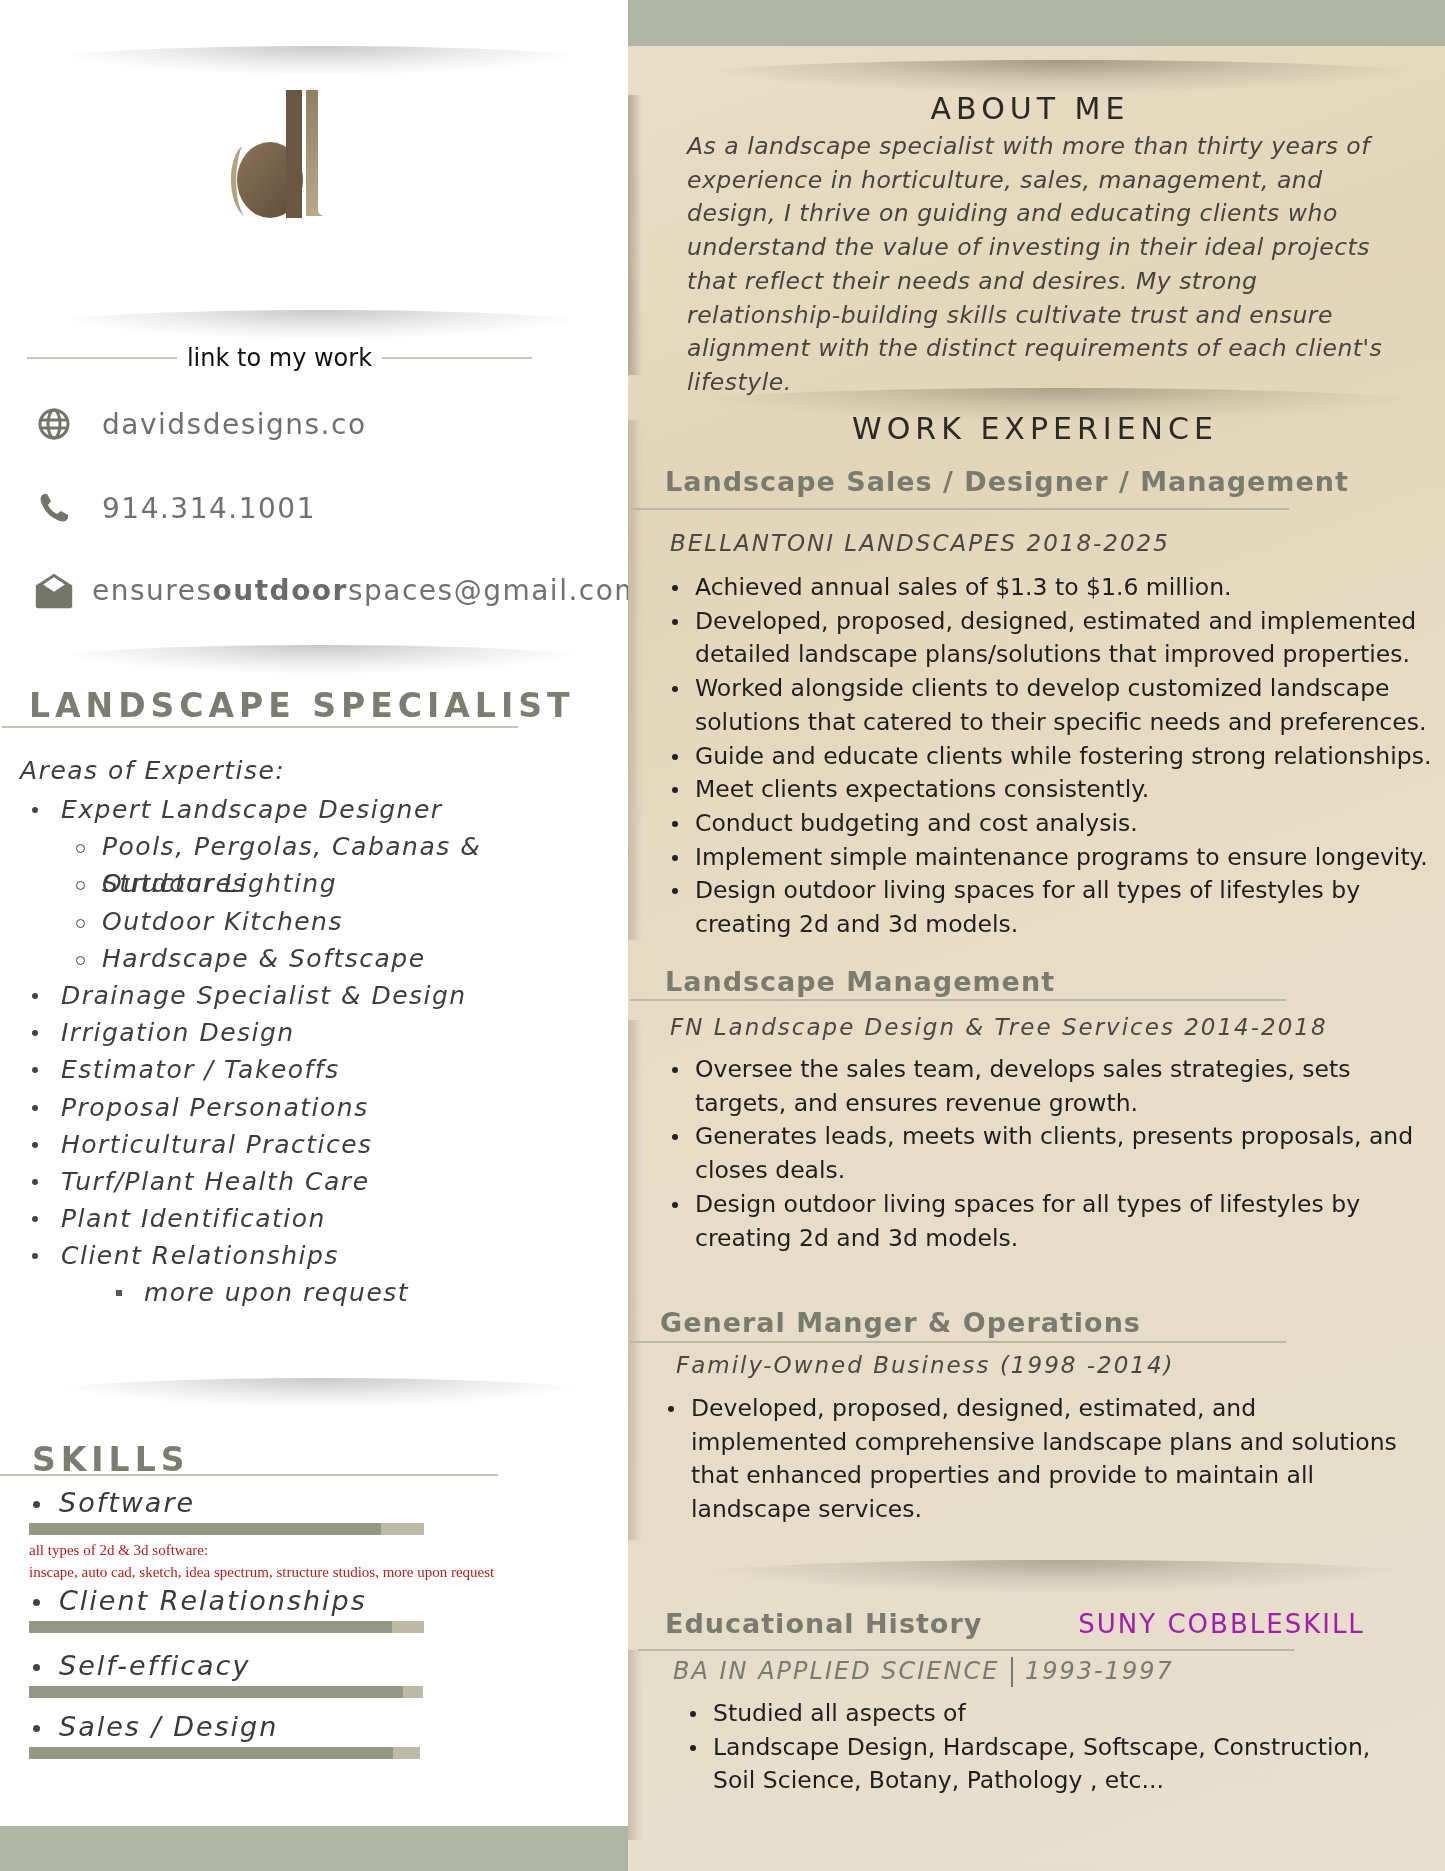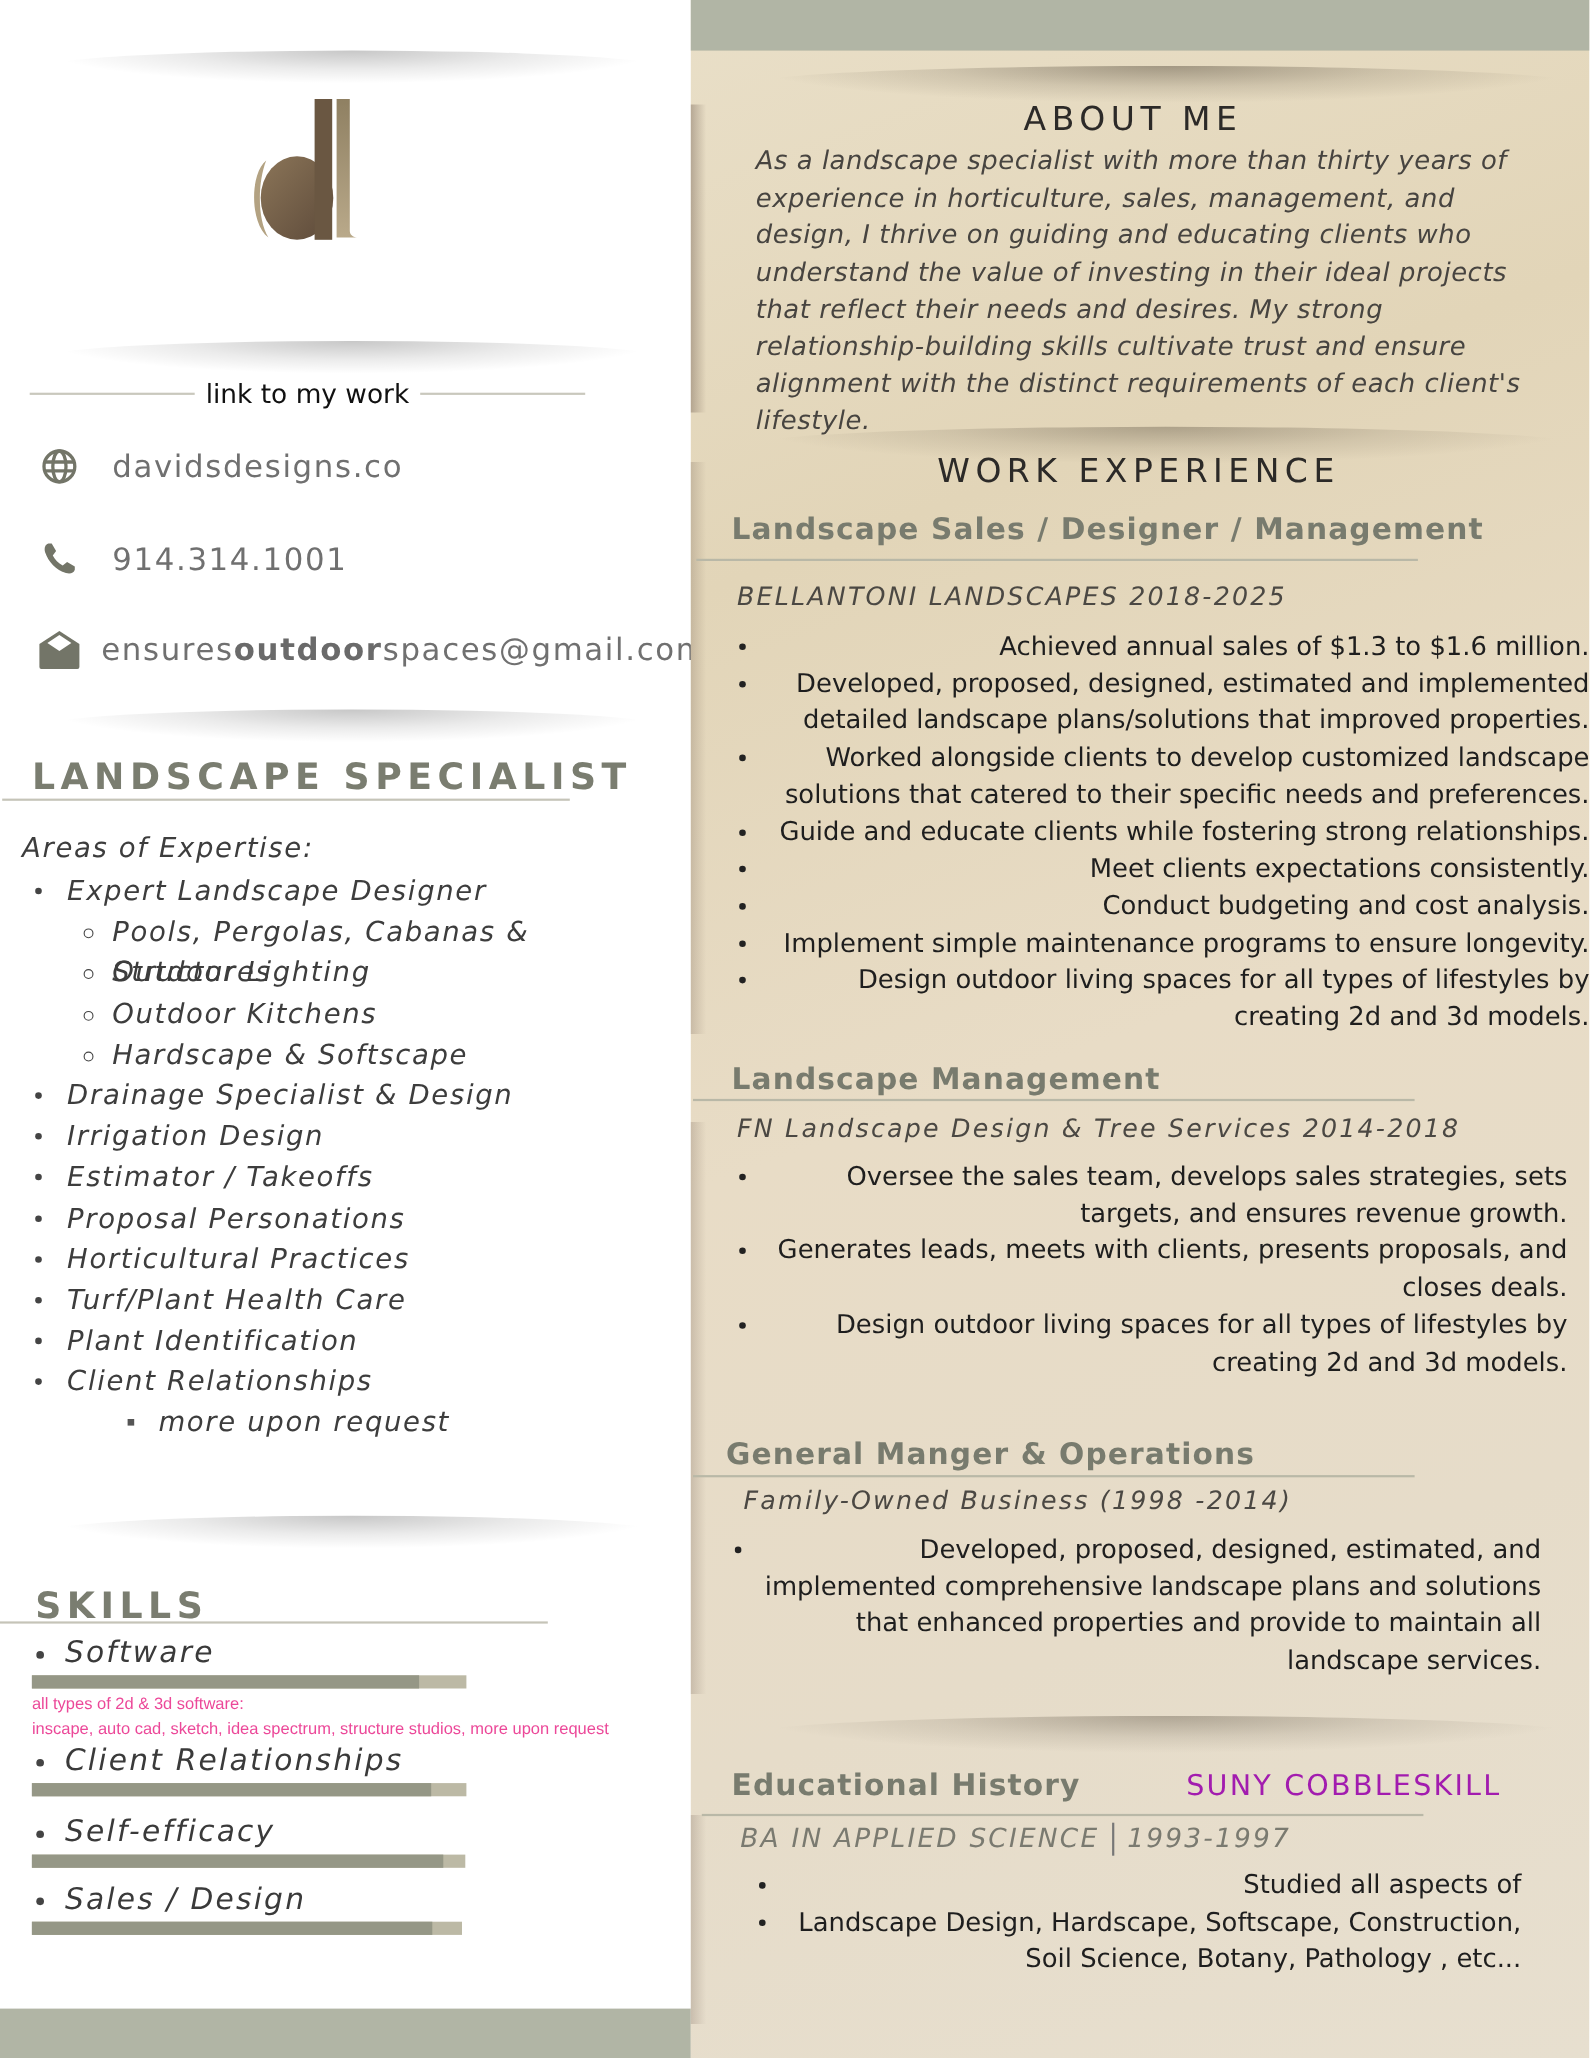--- a/index.html
+++ b/index.html
@@ -37,40 +37,40 @@
   .exp-list li.l2 { padding-left: 82px; }
   .exp-list li.l2::before { left: 56px; background: transparent; border: 1.5px solid #444; width: 7px; height: 7px; }
   .exp-list li.l3 { padding-left: 124px; }
   .exp-list li.l3::before { left: 96px; border-radius: 0; width: 6px; height: 6px; background: #555; }
 
   .skill { position: absolute; left: 29px; }
   .skill .label { position: relative; padding-left: 30px; font-style: italic; font-size: 27px; letter-spacing: 2px; color: #3a3a3a; font-family: "DejaVu Sans", sans-serif; }
   .skill .label::before { content: ""; position: absolute; left: 4px; top: 14px; width: 7px; height: 7px; border-radius: 50%; background: #444; }
   .bar { position: relative; height: 12px; background: #bcb9a5; margin-top: 5px; }
   .bar .fill { position: absolute; left: 0; top: 0; bottom: 0; background: #959786; }
-  .skill .note { font-family: Liberation Sans, sans-serif; font-size: 15px; color: #ec4899; line-height: 22px; margin-top: 4px; white-space: nowrap; }
+  .skill .note { font-family: Liberation Serif, serif; font-size: 15px; color: #b91c1c; line-height: 22px; margin-top: 4px; white-space: nowrap; }
 
   .band-left-bottom { position: absolute; left: 0; top: 1826px; width: 628px; height: 45px; background: #b1b5a5; }
 
   
   .right { position: absolute; left: 628px; top: 0; width: 817px; height: 1871px;
     background: linear-gradient(160deg, #e9dfc8 0%, #e2d5b8 25%, #e8dcc6 50%, #e6dcc9 75%, #e7dfcf 100%); }
   .band-right-top { position: absolute; left: 628px; top: 0; width: 817px; height: 46px; background: #b1b5a5; }
   .right-edge-shadow { position: absolute; left: 628px; width: 14px; background: linear-gradient(90deg, rgba(90,70,60,0.35), rgba(90,70,60,0)); }
   .rshadow { position: absolute; height: 34px; border-radius: 50%;
     background: radial-gradient(ellipse at center top, rgba(80,70,55,0.45) 0%, rgba(80,70,55,0.15) 40%, rgba(0,0,0,0) 70%); }
 
   .h-right { position: absolute; text-align: center; font-size: 30px; letter-spacing: 5px; color: #2c2a28; font-family: "DejaVu Sans", sans-serif; font-weight: normal; }
   .about-text { position: absolute; left: 687px; top: 130px; width: 720px; font-style: italic; font-size: 23.5px; line-height: 33.7px; color: #474440; letter-spacing: 0.5px; font-family: "DejaVu Sans", sans-serif; }
 
   .job-title { position: absolute; font-weight: bold; color: #787b6e; font-size: 27px; letter-spacing: 1px; font-family: "DejaVu Sans", sans-serif; }
   .job-rule { position: absolute; height: 2px; background: #b9b8a7; }
   .company { position: absolute; font-style: italic; color: #4b4843; font-size: 23px; letter-spacing: 2px; font-family: "DejaVu Sans", sans-serif; }
   .bullets { position: absolute; list-style: none; font-size: 23.5px; color: #1e1e1e; font-family: "DejaVu Sans", sans-serif; }
-  .bullets li { position: relative; padding-left: 30px; line-height: 33.7px; text-align: right; }
+  .bullets li { position: relative; padding-left: 30px; line-height: 33.7px; }
   .bullets li::before { content: ""; position: absolute; left: 7px; top: 14px; width: 6px; height: 6px; border-radius: 50%; background: #222; }
 
   .edu-head { position: absolute; left: 665px; top: 1608px; display: flex; align-items: center; gap: 48px; }
   .edu-head .t { font-weight: bold; color: #787b6e; font-size: 27px; letter-spacing: 1px; font-family: "DejaVu Sans", sans-serif; }
   .edu-head .s { margin-left: 48px; color: #a21caf; font-size: 26px; letter-spacing: 2px; font-family: "DejaVu Sans", sans-serif; }
   .degree { position: absolute; left: 673px; top: 1657px; font-style: italic; color: #7a7a70; font-size: 24px; letter-spacing: 2px; font-family: "DejaVu Sans", sans-serif; }
   .degree .sep { display: inline-block; width: 1.5px; height: 30px; background: #777; vertical-align: middle; margin: 0 12px; }
 </style>
 </head>
 <body>

